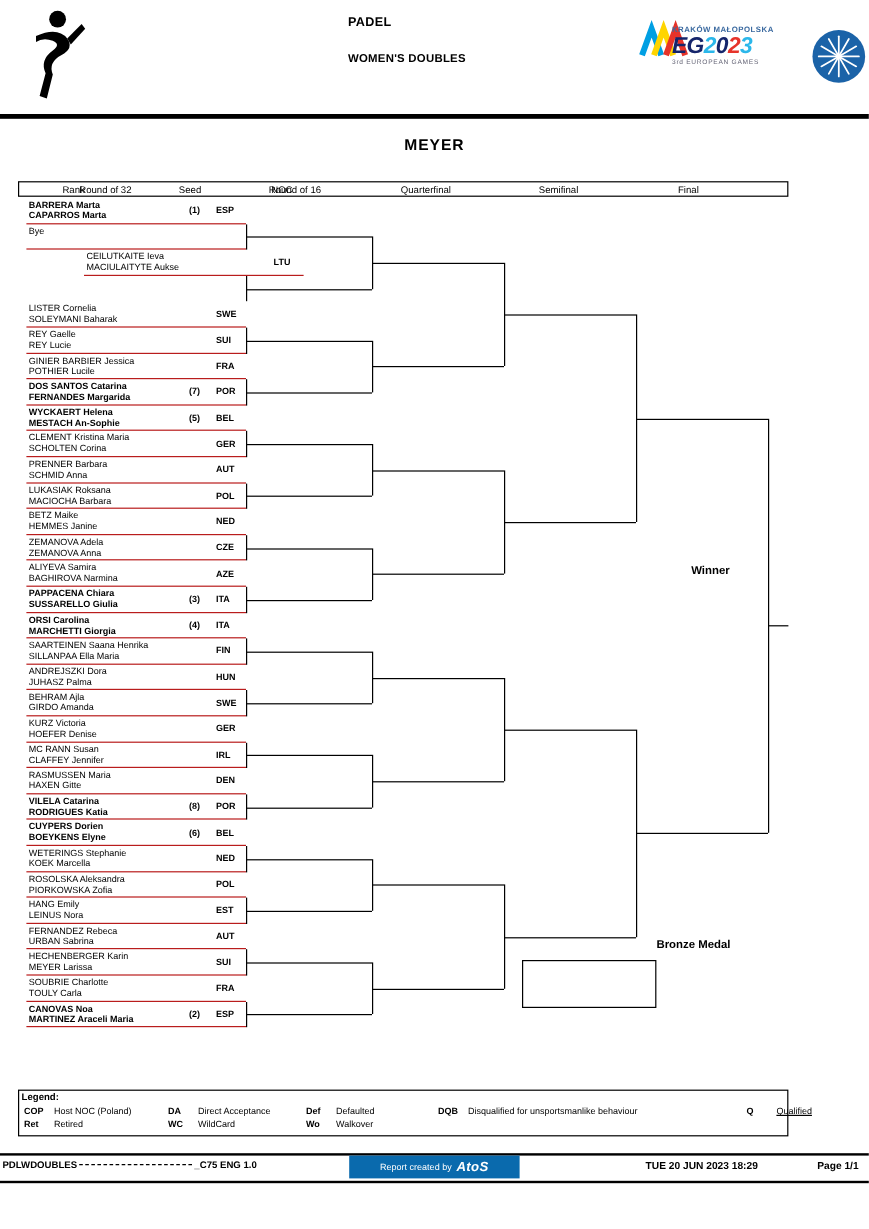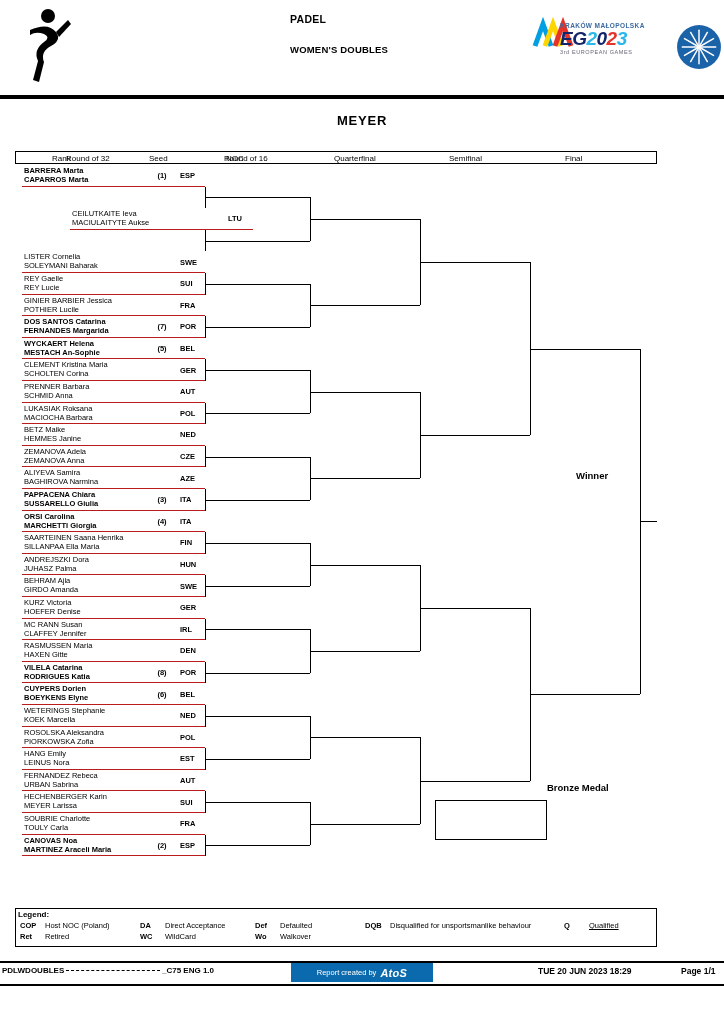--- a/index.html
+++ b/index.html
@@ -126,20 +126,26 @@
     <span class="ch-6">Semifinal</span>
     <span class="ch-7">Final</span>
   </div>
 
   <div class="abs" id="bracket">
       <div class="slot bold" style="top: 165px; height: 21.6px;">
     <div class="n1">BARRERA Marta</div>
     <div class="n2">CAPARROS Marta</div>
     <div class="seed">(1)</div>
     <div class="noc">ESP</div>
+  </div>
+      <div class="slot" style="top: 186.6px; height: 21.6px;">
+    <div class="n1">Bye</div>
+    <div class="n2"></div>
+    <div class="seed"></div>
+    <div class="noc"></div>
   </div>
       <div class="slot" style="top: 208.2px; height: 21.6px; margin-left: 48px;">
     <div class="n1">CEILUTKAITE Ieva</div>
     <div class="n2">MACIULAITYTE Aukse</div>
     <div class="seed"></div>
     <div class="noc">LTU</div>
   </div>
       <div class="slot" style="top: 251.4px; height: 21.6px;">
     <div class="n1">LISTER Cornelia</div>
     <div class="n2">SOLEYMANI Baharak</div>
@@ -376,21 +382,21 @@
   <div class="abs bronze-label">Bronze Medal</div>
   <div class="abs bronze-box"></div>
 
   <div class="abs legend-box"></div>
   <div class="abs legend-title">Legend:</div>
   <div id="legend-items">
       <div class="lg-item" style="left: 20px; top: 921px;"><span class="lg-abbr">COP</span><span class="lg-text">Host NOC (Poland)</span></div>
       <div class="lg-item" style="left: 140px; top: 921px;"><span class="lg-abbr">DA</span><span class="lg-text">Direct Acceptance</span></div>
       <div class="lg-item" style="left: 255px; top: 921px;"><span class="lg-abbr">Def</span><span class="lg-text">Defaulted</span></div>
       <div class="lg-item" style="left: 365px; top: 921px;"><span class="lg-abbr">DQB</span><span class="lg-text">Disqualified for unsportsmanlike behaviour</span></div>
-      <div class="lg-item" style="left: 564px; top: 921px; text-decoration: underline;"><span class="lg-abbr">Q</span><span class="lg-text">Qualified</span></div>
+      <div class="lg-item" style="left: 622px; top: 921px; text-decoration: underline;"><span class="lg-abbr">Q</span><span class="lg-text">Qualified</span></div>
       <div class="lg-item" style="left: 20px; top: 932px;"><span class="lg-abbr">Ret</span><span class="lg-text">Retired</span></div>
       <div class="lg-item" style="left: 140px; top: 932px;"><span class="lg-abbr">WC</span><span class="lg-text">WildCard</span></div>
       <div class="lg-item" style="left: 255px; top: 932px;"><span class="lg-abbr">Wo</span><span class="lg-text">Walkover</span></div>
     </div>
 
   <div class="abs f-rule1"></div>
   <div class="abs f-left">
     <span>PDLWDOUBLES</span>
     <span class="f-dash"></span>
     <span>_C75 ENG 1.0</span>

